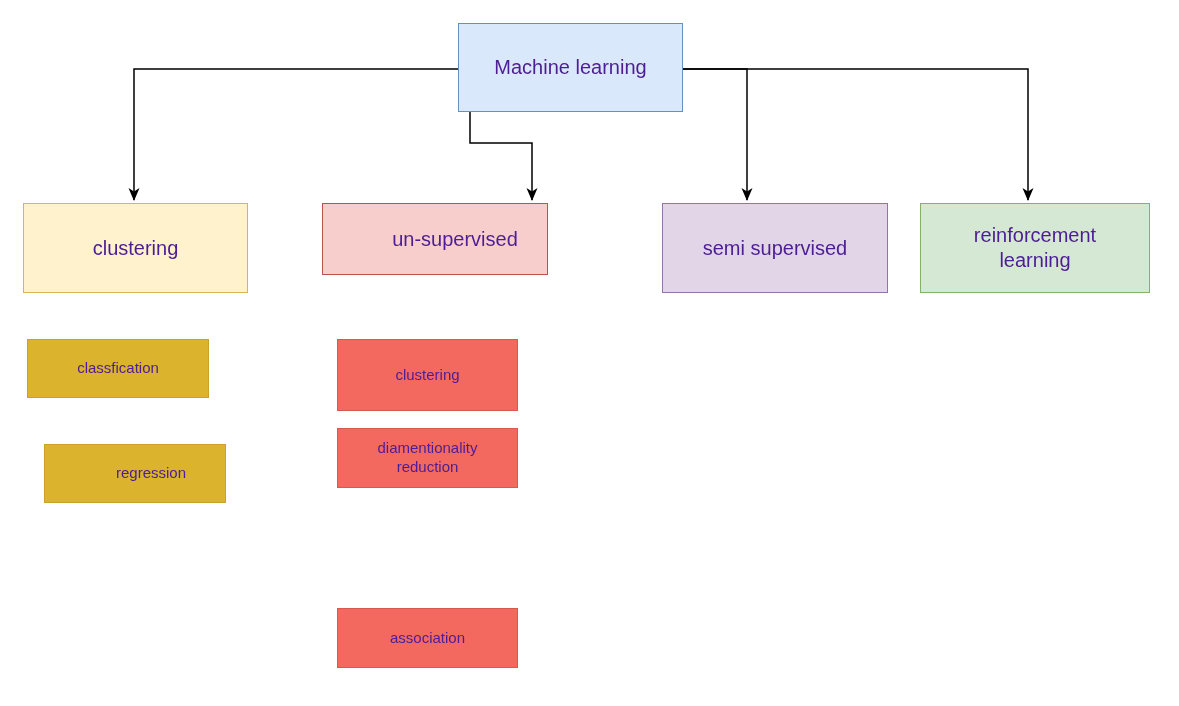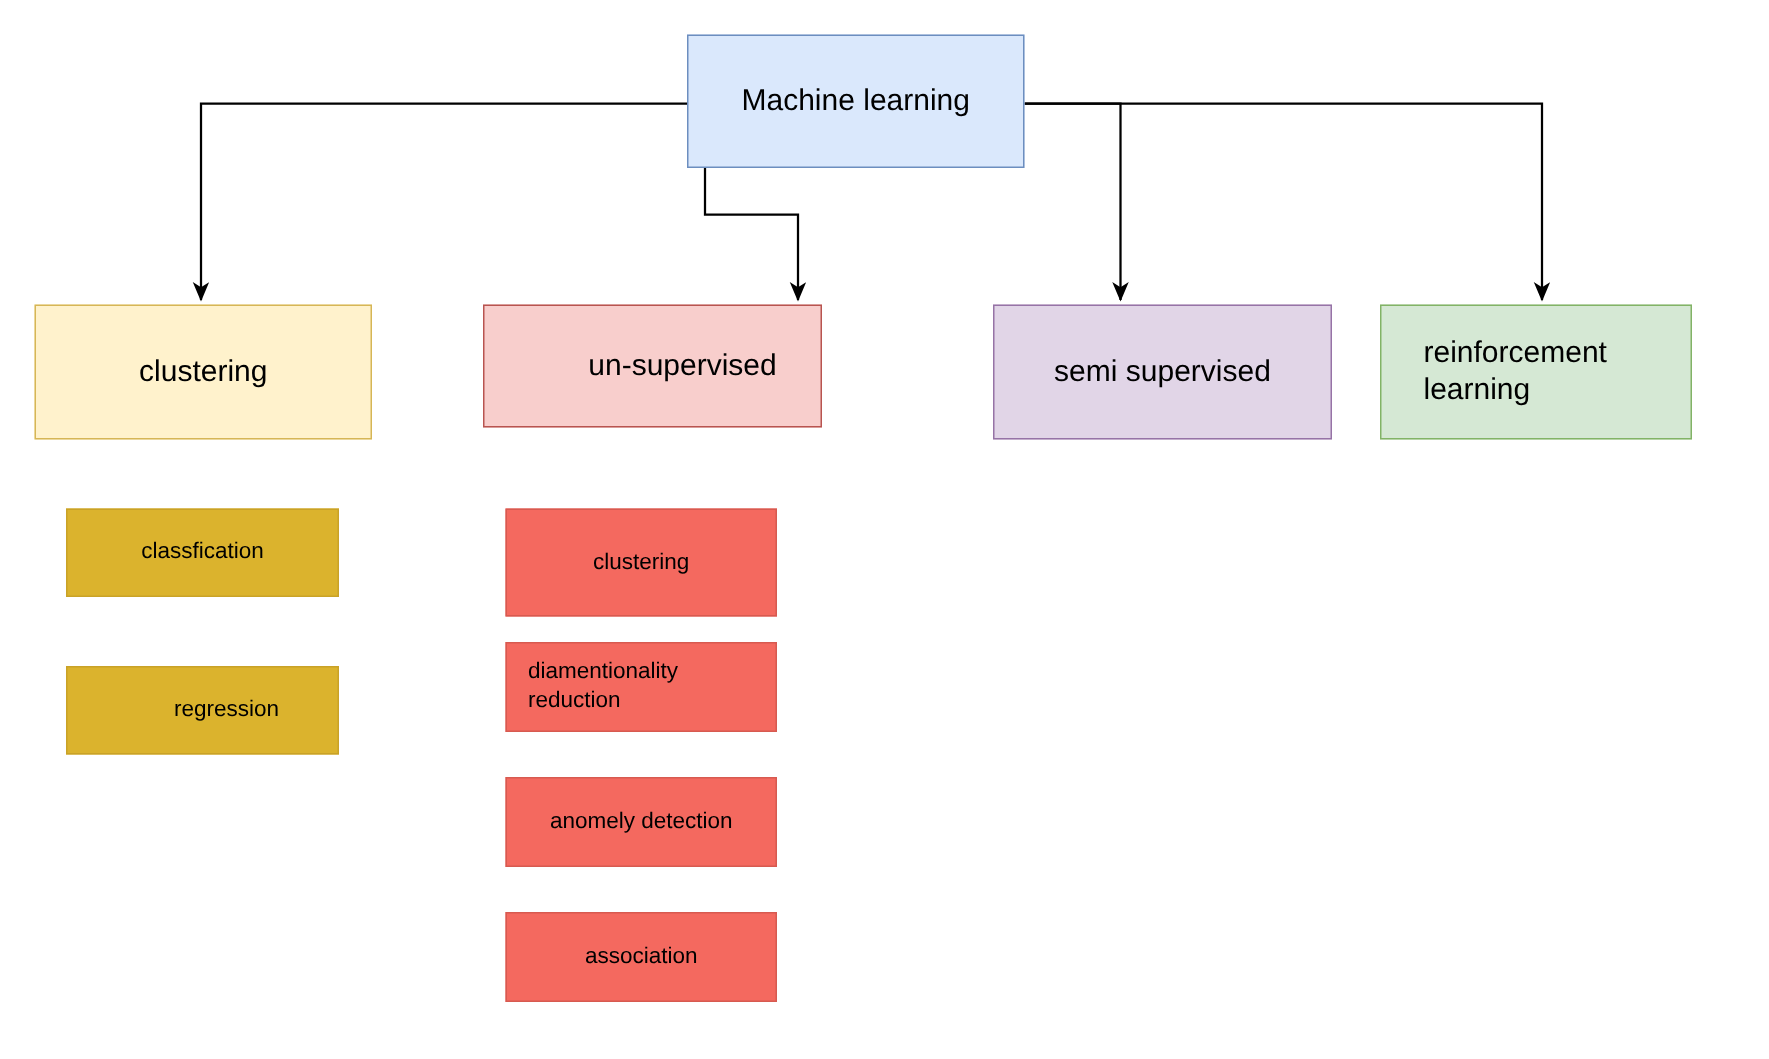--- a/index.html
+++ b/index.html
@@ -21,37 +21,37 @@
     top: 0;
     width: 1179px;
     height: 706px;
     pointer-events: none;
   }
   .node {
     position: absolute;
     display: flex;
     align-items: center;
     justify-content: center;
-    text-align: left;
-    color: #000000;
+    text-align: center;
+    color: #4c1d95;
     box-sizing: border-box;
     border: 1.5px solid #000;
     line-height: 1.25;
   }
   .lvl1 { font-size: 20px; }
   .lvl2 { font-size: 15px; }
 
   
   #node-root            { left: 458px; top: 23px;  width: 225px; height: 89px; }
   #node-supervised      { left: 23px;  top: 203px; width: 225px; height: 90px; }
-  #node-unsupervised    { left: 322px; top: 203px; width: 226px; height: 82px; padding-left: 40px; }
+  #node-unsupervised    { left: 322px; top: 203px; width: 226px; height: 72px; padding-left: 40px; }
   #node-semisupervised  { left: 622px; top: 203px; width: 226px; height: 90px; margin-left: 40px; }
-  #node-reinforcement   { left: 920px; top: 203px; width: 208px; height: 90px; padding: 0 28px; }
+  #node-reinforcement   { left: 920px; top: 203px; width: 230px; height: 90px; padding: 0 28px; }
 
-  #node-classfication   { left: 44px;  top: 339px; width: 182px; height: 59px; }
+  #node-classfication   { left: 27px;  top: 339px; width: 182px; height: 59px; }
   #node-regression      { left: 44px;  top: 444px; width: 182px; height: 59px; padding-left: 32px; }
   #node-clustering      { left: 337px; top: 339px; width: 181px; height: 72px; }
   #node-diamentionality { left: 337px; top: 428px; width: 181px; height: 60px; padding: 0 14px; }
   #node-anomely         { left: 337px; top: 518px; width: 181px; height: 60px; }
   #node-association     { left: 337px; top: 608px; width: 181px; height: 60px; }
 </style>
 </head>
 <body>
 
 <div class="canvas">
@@ -97,21 +97,18 @@
   </div>
 
   <div class="node lvl2" id="node-clustering" style="background-color: rgb(244, 105, 95); border-color: rgb(215, 90, 80);">
     <span>clustering</span>
   </div>
 
   <div class="node lvl2" id="node-diamentionality" style="background-color: rgb(244, 105, 95); border-color: rgb(215, 90, 80);">
     <span>diamentionality reduction</span>
   </div>
 
-  <div class="node lvl2" id="node-anomely" style="background-color: rgb(244, 105, 95); border-color: rgb(215, 90, 80);">
-    <span>anomely detection</span>
-  </div>
 
   <div class="node lvl2" id="node-association" style="background-color: rgb(244, 105, 95); border-color: rgb(215, 90, 80);">
     <span>association</span>
   </div>
 
 </div>
 
 </body></html>

